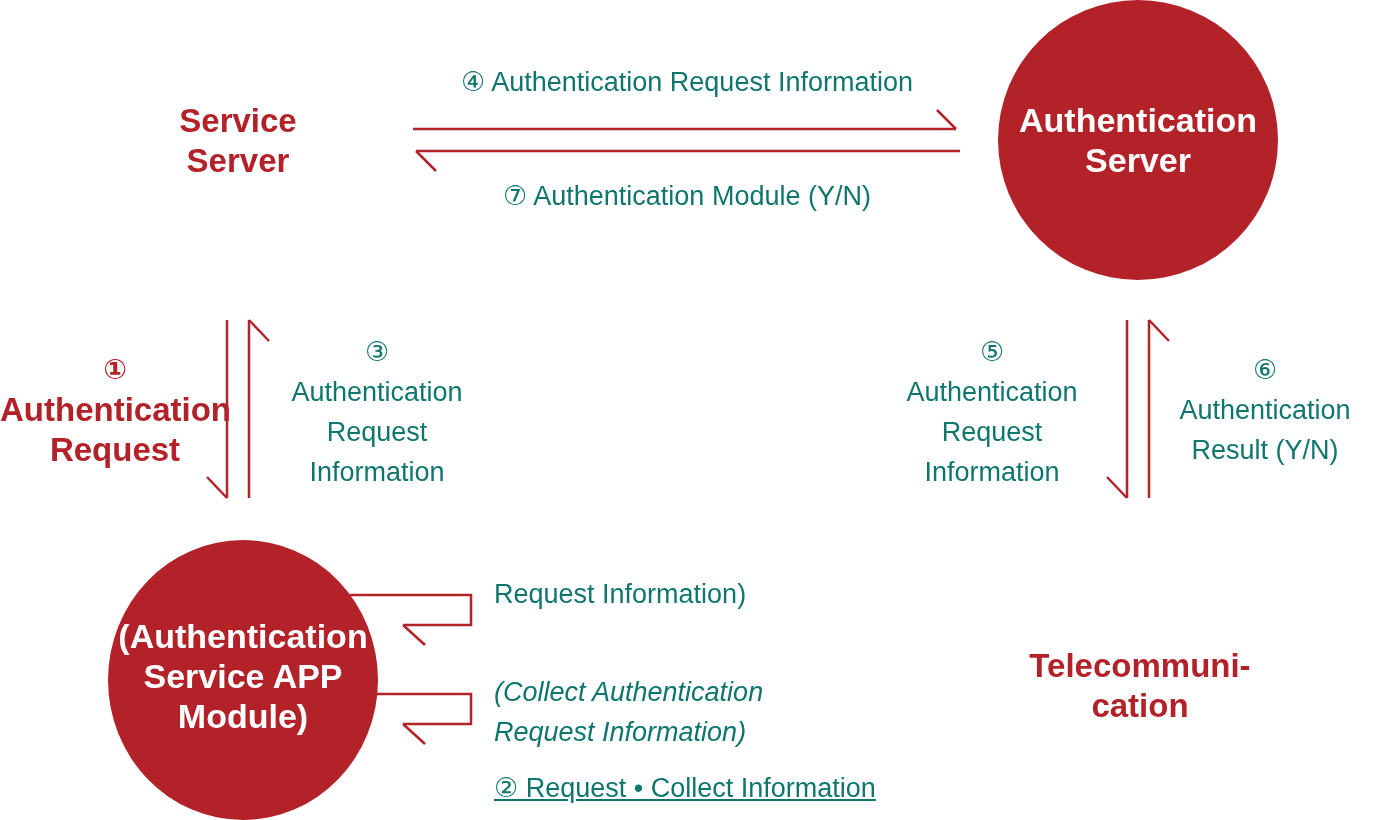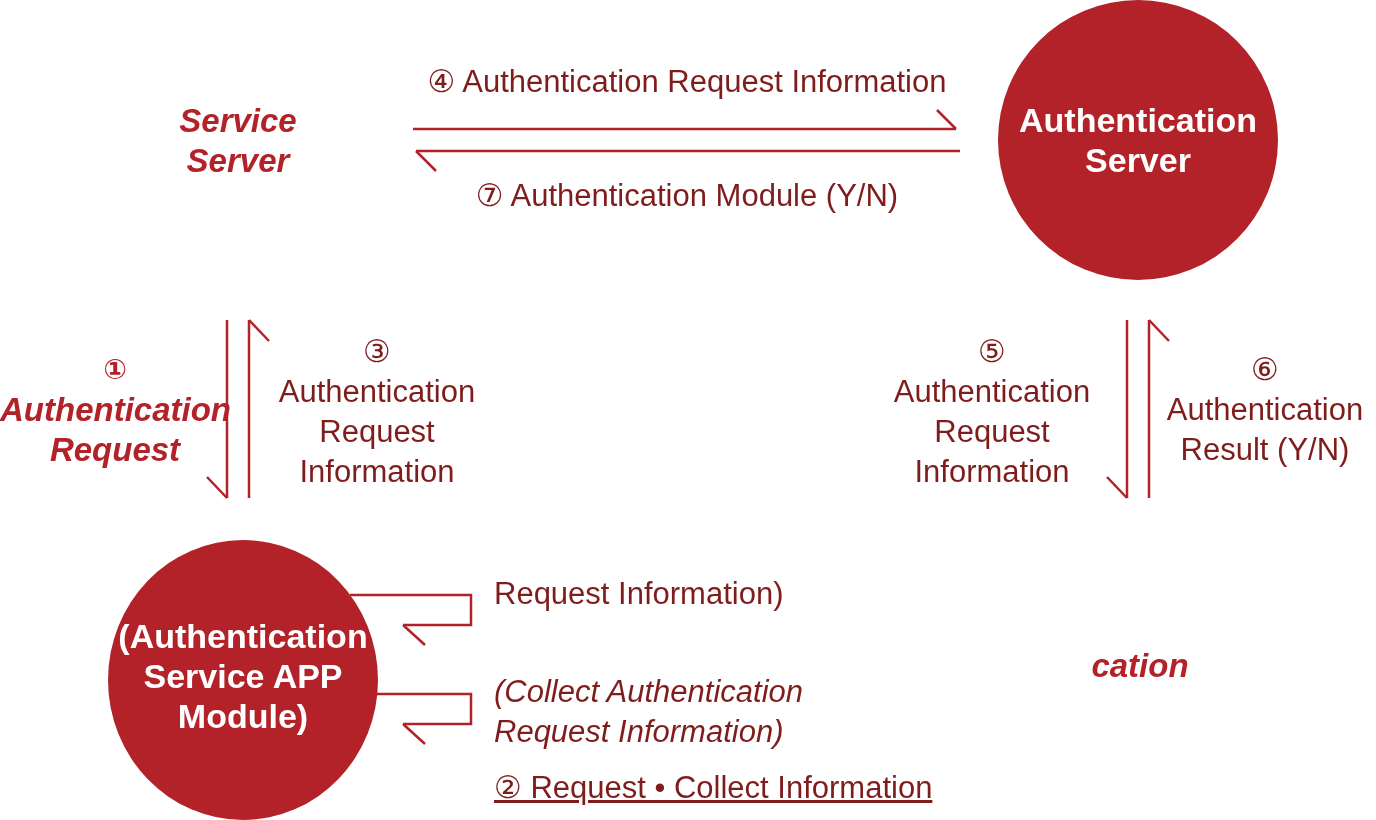--- a/index.html
+++ b/index.html
@@ -1,20 +1,20 @@
 <!DOCTYPE html>
 <html><head>
 <meta charset="utf-8">
 <style>
   html, body { margin: 0; padding: 0; background: #ffffff; }
   body { width: 1376px; height: 820px; position: relative; overflow: hidden;
          font-family: "Liberation Sans", "DejaVu Sans", sans-serif; }
   .abs { position: absolute; }
-  .red-label { color: #b22228; font-weight: bold; font-size: 33px; line-height: 40px; text-align: center; font-style: italic; }
-  .black-label { color: #7f1d1d; font-size: 31px; line-height: 40px; text-align: center; }
+  .red-label { color: #b22228; font-weight: bold; font-size: 33px; line-height: 40px; text-align: center; }
+  .black-label { color: #0f766e; font-size: 27px; line-height: 40px; text-align: center; }
   .circle { position: absolute; border-radius: 50%; background: #b22228; color: #fff;
             display: flex; align-items: center; justify-content: center; text-align: center;
             font-weight: bold; font-size: 34px; line-height: 40px; }
   .circle span { display: block; }
   svg.lines { position: absolute; left: 0; top: 0; }
   svg.lines line, svg.lines polyline { stroke: #b22228; stroke-width: 2.5; fill: none; }
 </style>
 </head>
 <body>
 
@@ -71,20 +71,21 @@
 
 <div class="circle" style="left:108px; top:540px; width:270px; height:280px;">
   <div style="margin-top:-8px;">
     <span>(Authentication</span>
     <span>Service APP</span>
     <span>Module)</span>
   </div>
 </div>
 
 <div class="abs red-label" style="left:1000px; top:646px; width:280px;">
+  <span style="display:block">Telecommuni-</span>
   <span style="display:block">cation</span>
 </div>
 
 <div class="abs black-label" style="left:390px; top:62px; width:594px;">④ Authentication Request Information</div>
 
 <div class="abs black-label" style="left:430px; top:176px; width:514px;">⑦ Authentication Module (Y/N)</div>
 
 <div class="abs red-label" style="left:0px; top:350px; width:230px;">
   <span style="display:block; font-size:28px;">①</span>
   <span style="display:block">Authentication</span>

